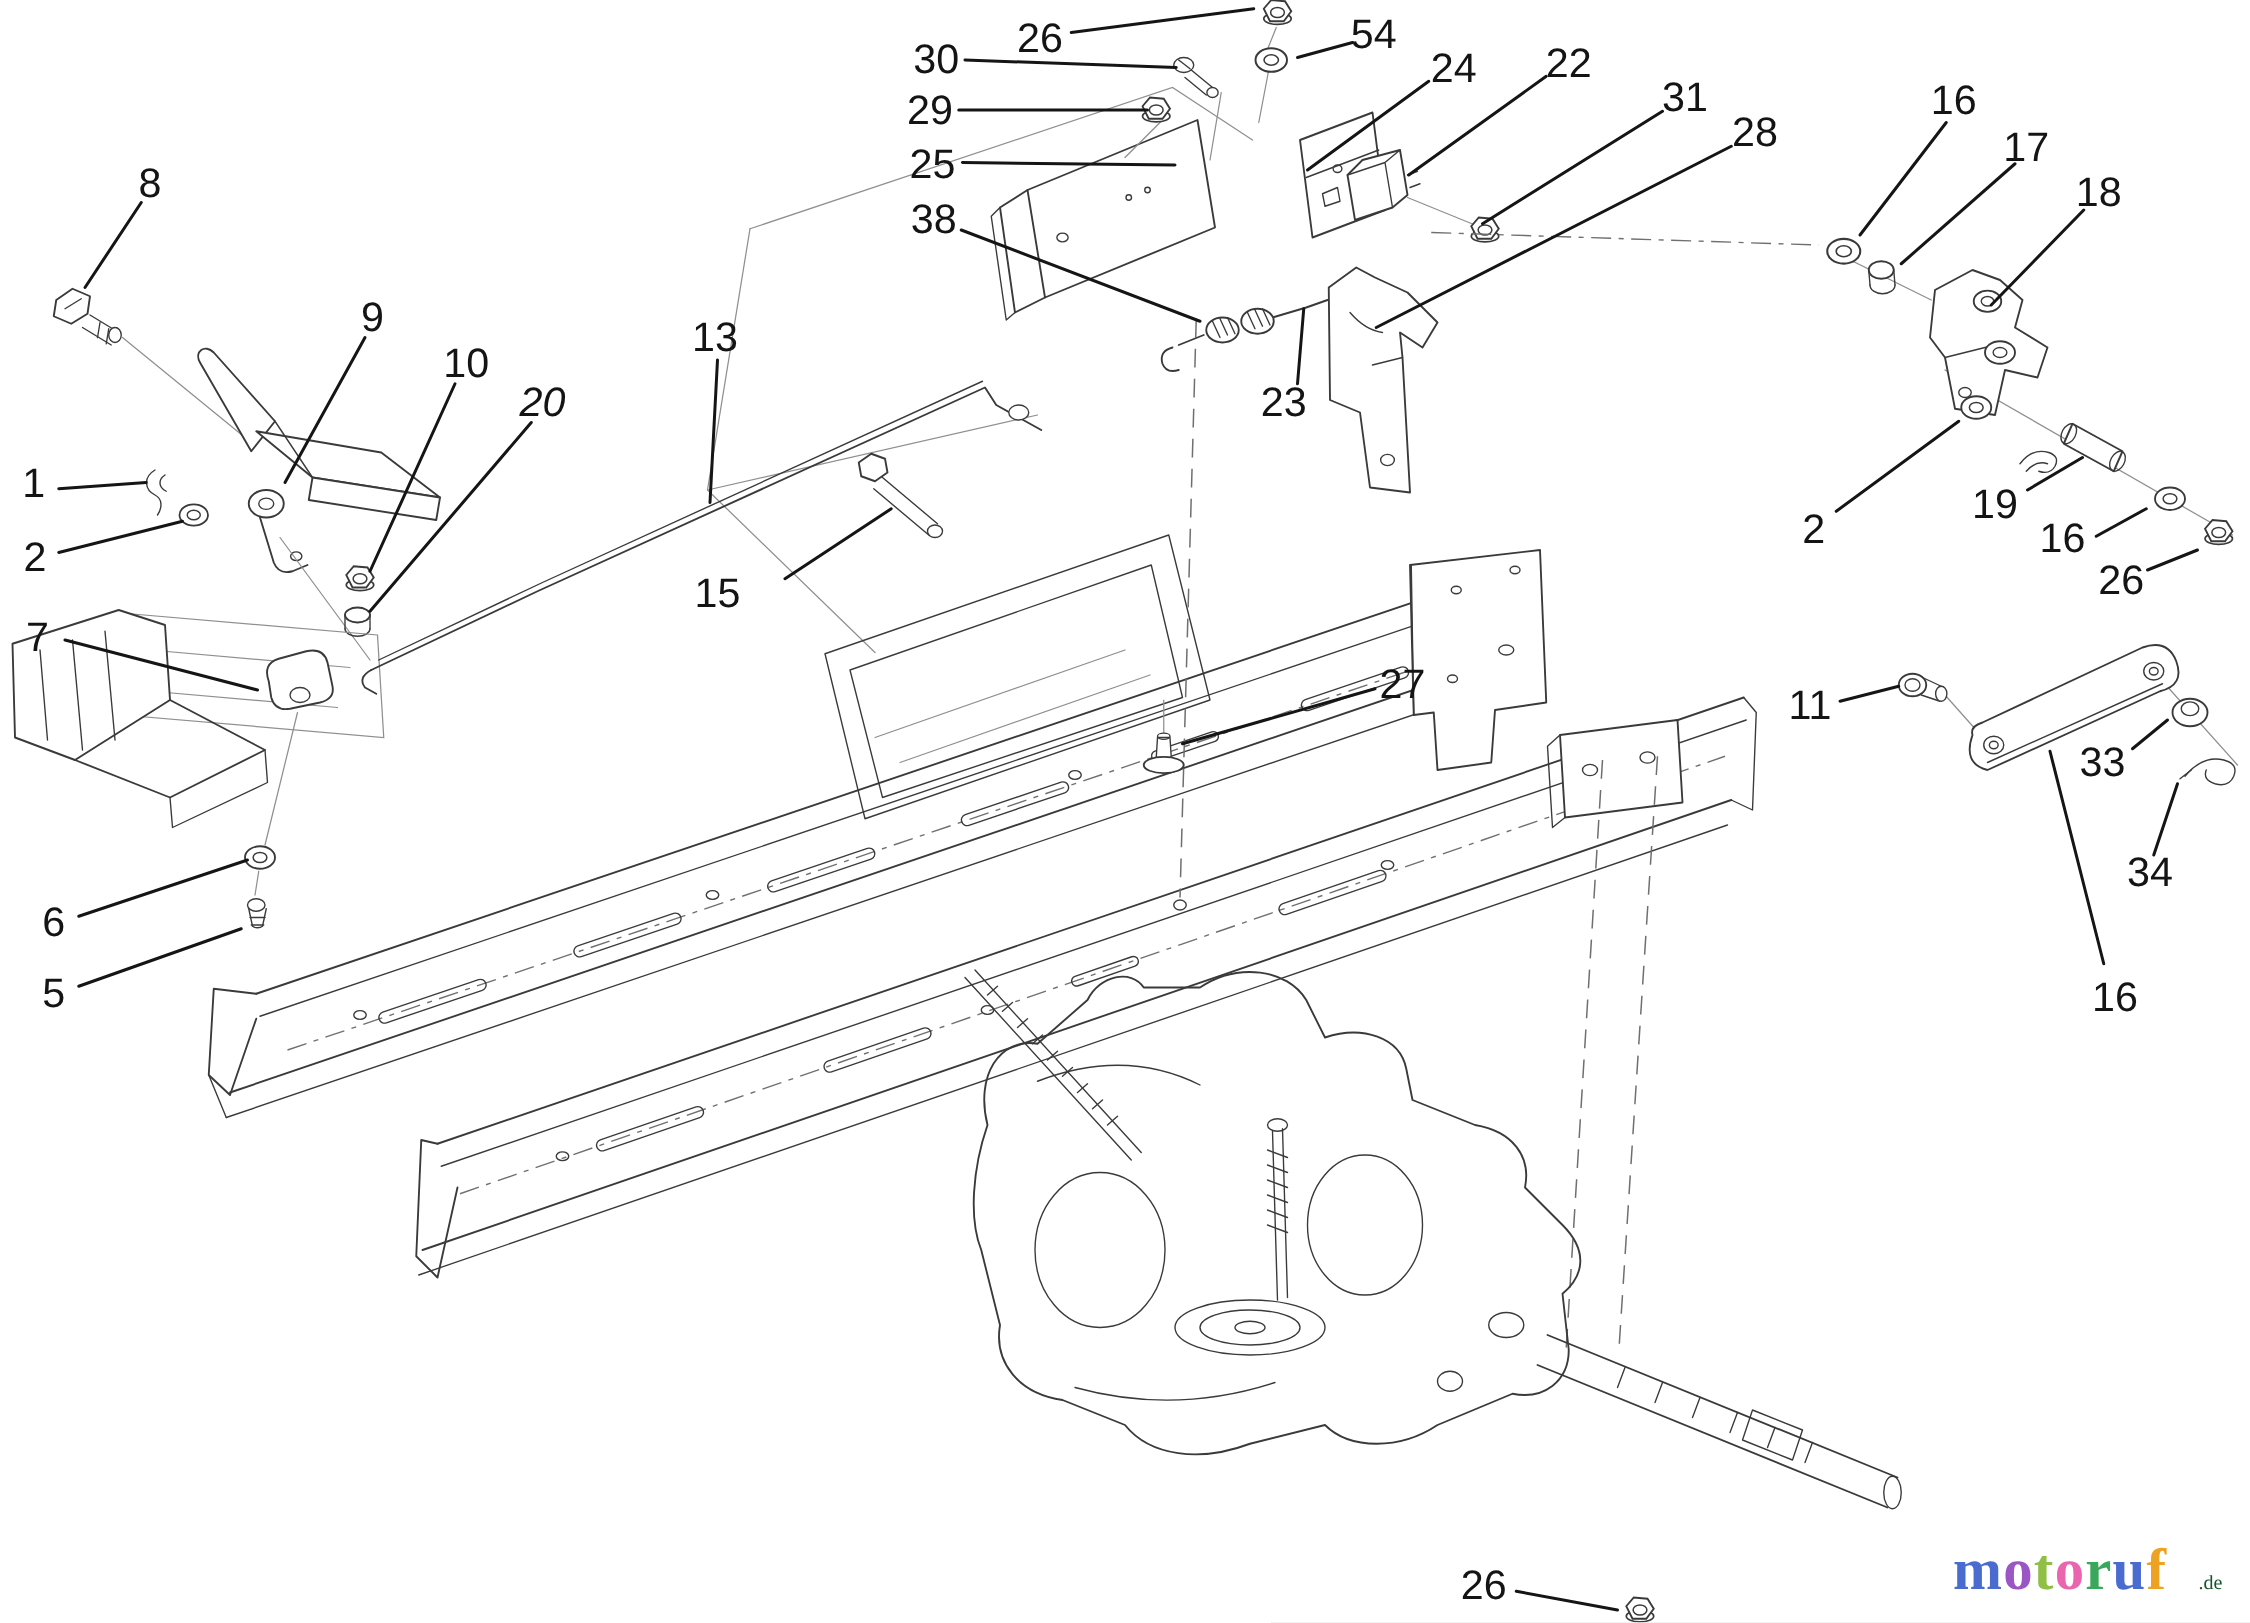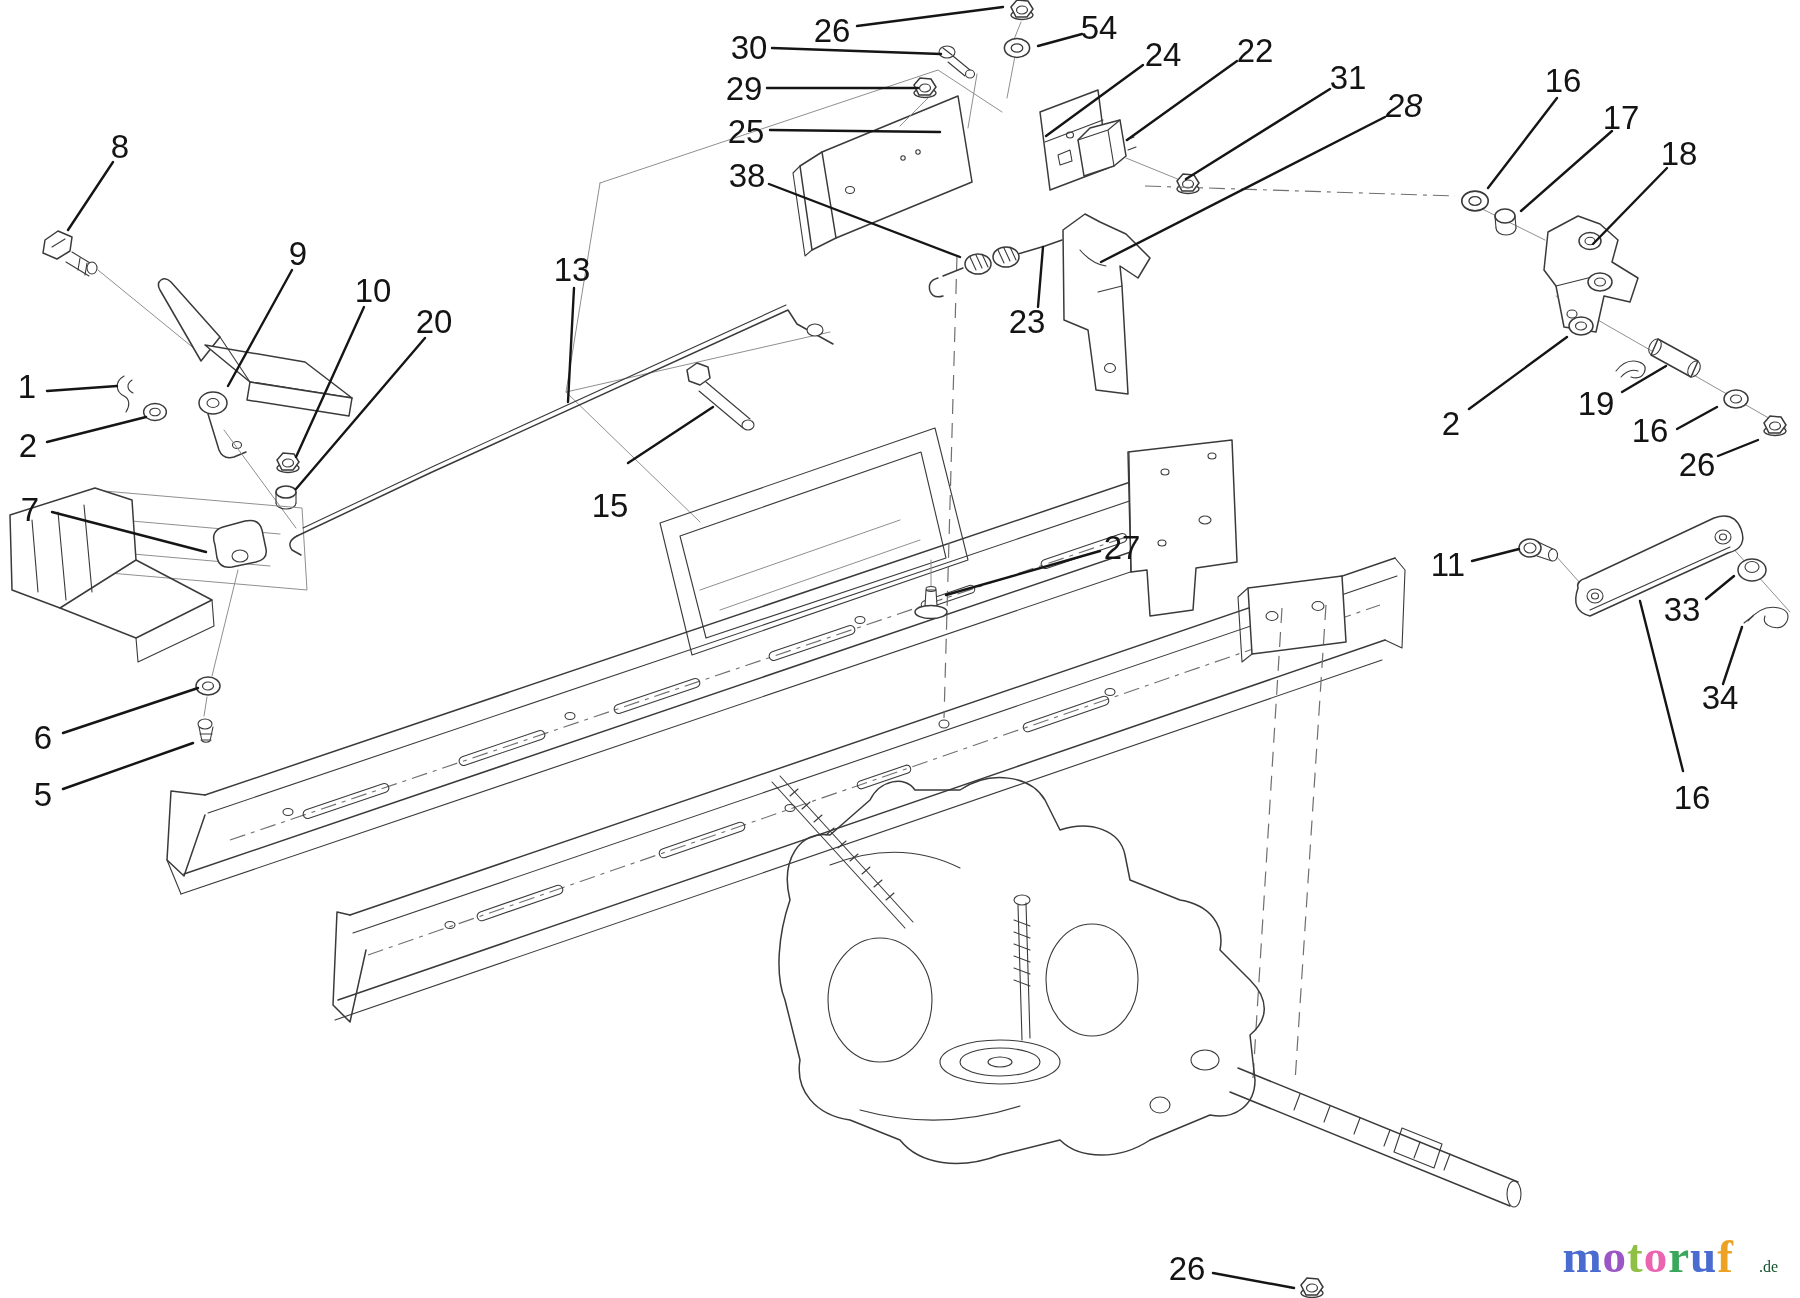--- a/index.html
+++ b/index.html
@@ -360,38 +360,38 @@
       <line x1="1683" y1="771" x2="1640" y2="601" stroke="#151515" stroke-width="2.4" stroke-linecap="round"></line>
       <line x1="1100" y1="551" x2="946" y2="595" stroke="#151515" stroke-width="2.4" stroke-linecap="round"></line>
       <line x1="1038" y1="307" x2="1043" y2="247" stroke="#151515" stroke-width="2.4" stroke-linecap="round"></line>
       <line x1="1213" y1="1273" x2="1294" y2="1288" stroke="#151515" stroke-width="2.4" stroke-linecap="round"></line>
     </svg>
 
   <div id="callout-layer">
       <div class="callout-label" style="left: 120px; top: 146px;">8</div>
       <div class="callout-label" style="left: 298px; top: 253px;">9</div>
       <div class="callout-label" style="left: 373px; top: 290px;">10</div>
-      <div class="callout-label" style="left: 434px; top: 321px;">20</div>
+      <div class="callout-label" style="left: 434px; top: 321px; font-style: italic;">20</div>
       <div class="callout-label" style="left: 572px; top: 269px;">13</div>
-      <div class="callout-label" style="left: 610px; top: 474px; margin-top: 31px;">15</div>
+      <div class="callout-label" style="left: 574px; top: 474px;">15</div>
       <div class="callout-label" style="left: 27px; top: 386px;">1</div>
       <div class="callout-label" style="left: 28px; top: 445px;">2</div>
       <div class="callout-label" style="left: 30px; top: 509px;">7</div>
       <div class="callout-label" style="left: 43px; top: 737px;">6</div>
       <div class="callout-label" style="left: 43px; top: 794px;">5</div>
       <div class="callout-label" style="left: 747px; top: 175px;">38</div>
       <div class="callout-label" style="left: 746px; top: 131px;">25</div>
       <div class="callout-label" style="left: 744px; top: 88px;">29</div>
       <div class="callout-label" style="left: 749px; top: 47px;">30</div>
       <div class="callout-label" style="left: 832px; top: 30px;">26</div>
       <div class="callout-label" style="left: 1099px; top: 27px;">54</div>
       <div class="callout-label" style="left: 1163px; top: 54px;">24</div>
       <div class="callout-label" style="left: 1255px; top: 50px;">22</div>
       <div class="callout-label" style="left: 1348px; top: 77px;">31</div>
-      <div class="callout-label" style="left: 1404px; top: 105px; font-style: italic;">28</div>
+      <div class="callout-label" style="left: 1404px; top: 105px;">28</div>
       <div class="callout-label" style="left: 1563px; top: 80px;">16</div>
       <div class="callout-label" style="left: 1621px; top: 117px;">17</div>
       <div class="callout-label" style="left: 1679px; top: 153px;">18</div>
       <div class="callout-label" style="left: 1451px; top: 423px;">2</div>
       <div class="callout-label" style="left: 1596px; top: 403px;">19</div>
       <div class="callout-label" style="left: 1650px; top: 430px;">16</div>
       <div class="callout-label" style="left: 1697px; top: 464px;">26</div>
       <div class="callout-label" style="left: 1448px; top: 564px;">11</div>
       <div class="callout-label" style="left: 1682px; top: 609px;">33</div>
       <div class="callout-label" style="left: 1720px; top: 697px;">34</div>

